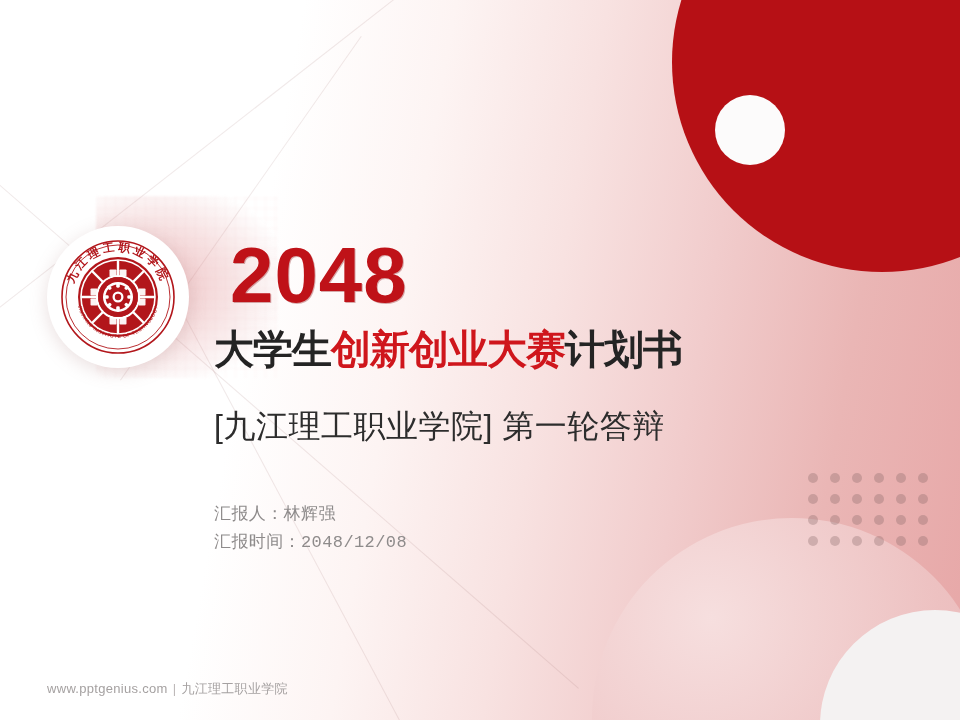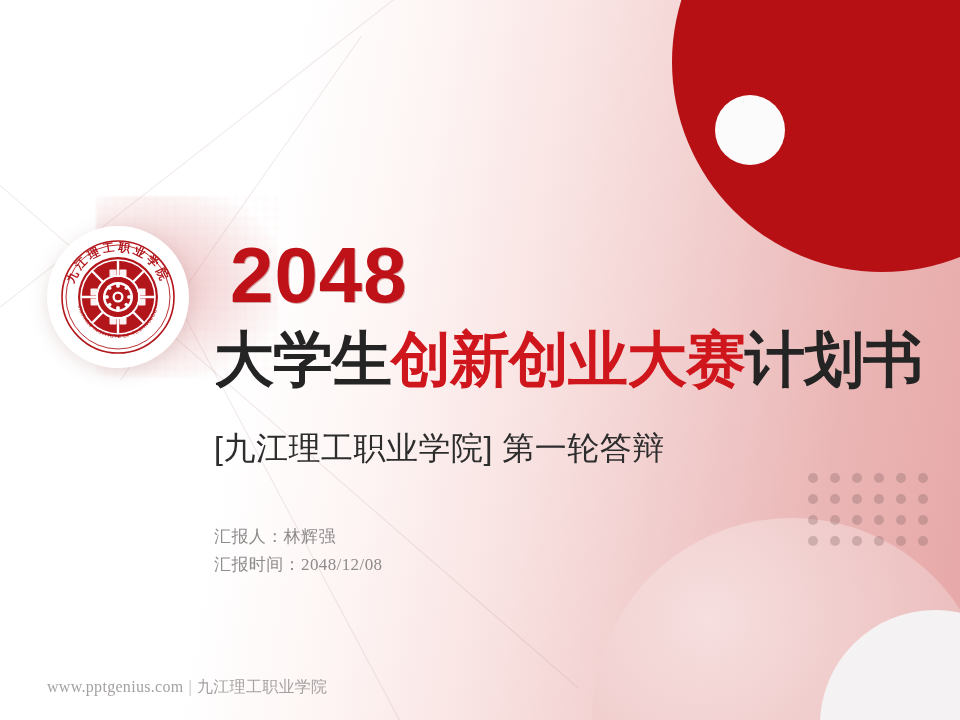--- a/index.html
+++ b/index.html
@@ -139,21 +139,21 @@
     font-size: 78px;
     font-weight: bold;
     color: #bf1218;
     letter-spacing: 1px;
     line-height: 0.95;
     margin: 16px;
     text-shadow: 1px 1px 0 rgba(140,20,24,0.35);
   }
   .headline {
     font-family: "Liberation Sans", "DejaVu Sans", sans-serif;
-    font-size: 60px;
+    font-size: 40px;
     font-weight: bold;
     line-height: 1.08;
     margin: 2px 0 16px 0;
     white-space: nowrap;
     letter-spacing: -1px;
   }
   .headline .dark { color: #242424; }
   .headline .red  { color: #cf161c; }
 
   .subtitle {
@@ -162,35 +162,35 @@
     color: #2d2d2d;
     margin: 34px 0 0 0;
     letter-spacing: 0.5px;
     white-space: nowrap;
   }
 
   .meta {
     margin-top: 52px;
   }
   .meta-line {
-    font-family: Liberation Serif, serif;
+    font-family: Liberation Mono, monospace;
     font-size: 17px;
     color: #8e8b8b;
     line-height: 1.65;
     letter-spacing: 0.4px;
     white-space: nowrap;
   }
 
   
   .footer {
     position: absolute;
     left: 47px;
     bottom: 22px;
-    font-family: Liberation Serif, serif;
-    font-size: 16px;
+    font-family: Liberation Sans, sans-serif;
+    font-size: 13px;
     color: #a5a1a1;
     letter-spacing: 0.3px;
     white-space: nowrap;
   }
   .footer .sep { margin: 0 5px; color: #bdb8b8; }
 </style>
 </head>
 <body>
 
 <div class="slide">

